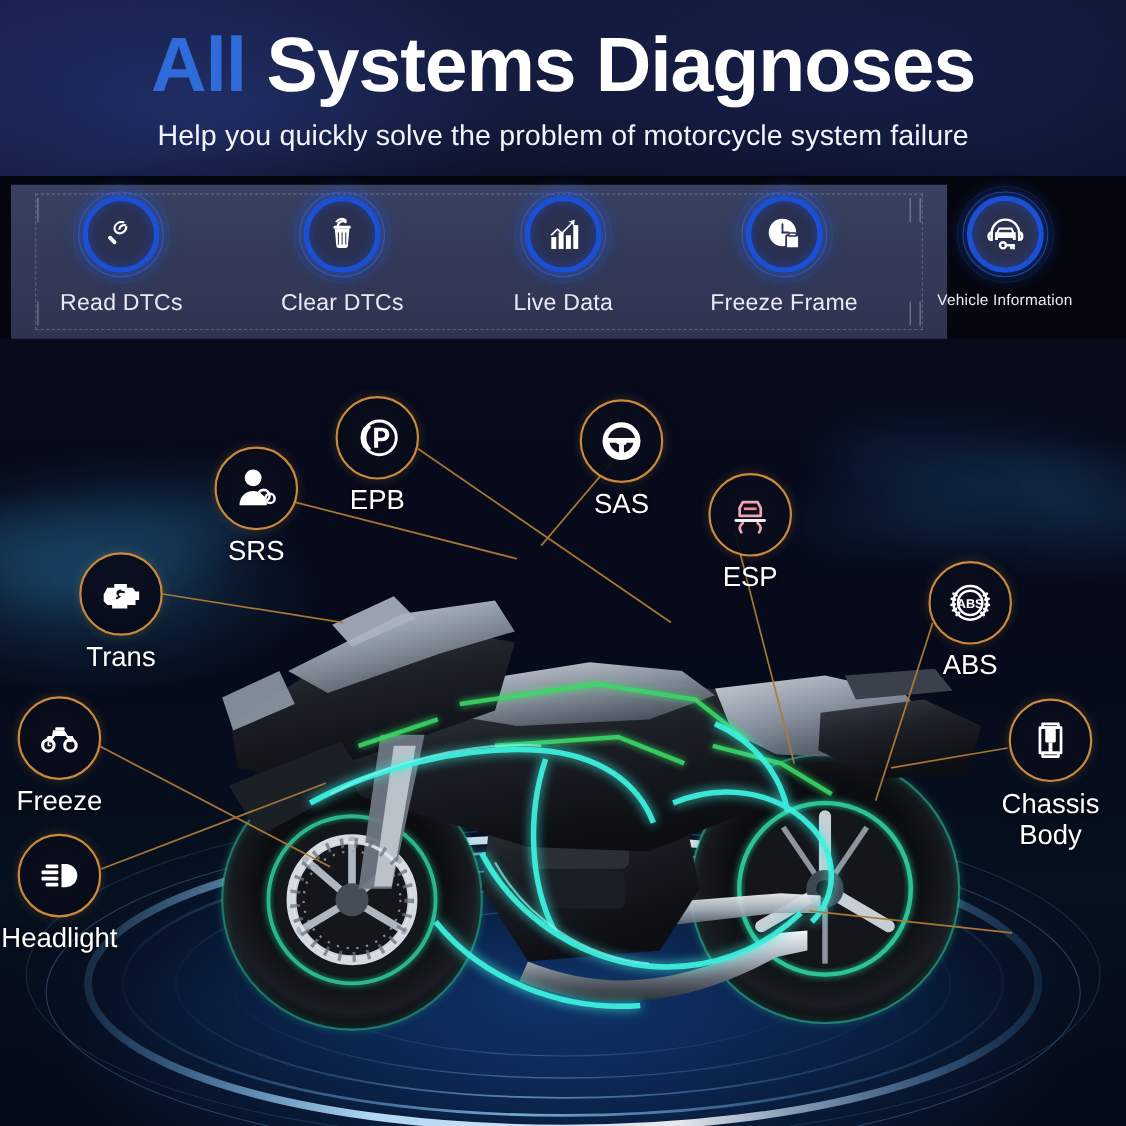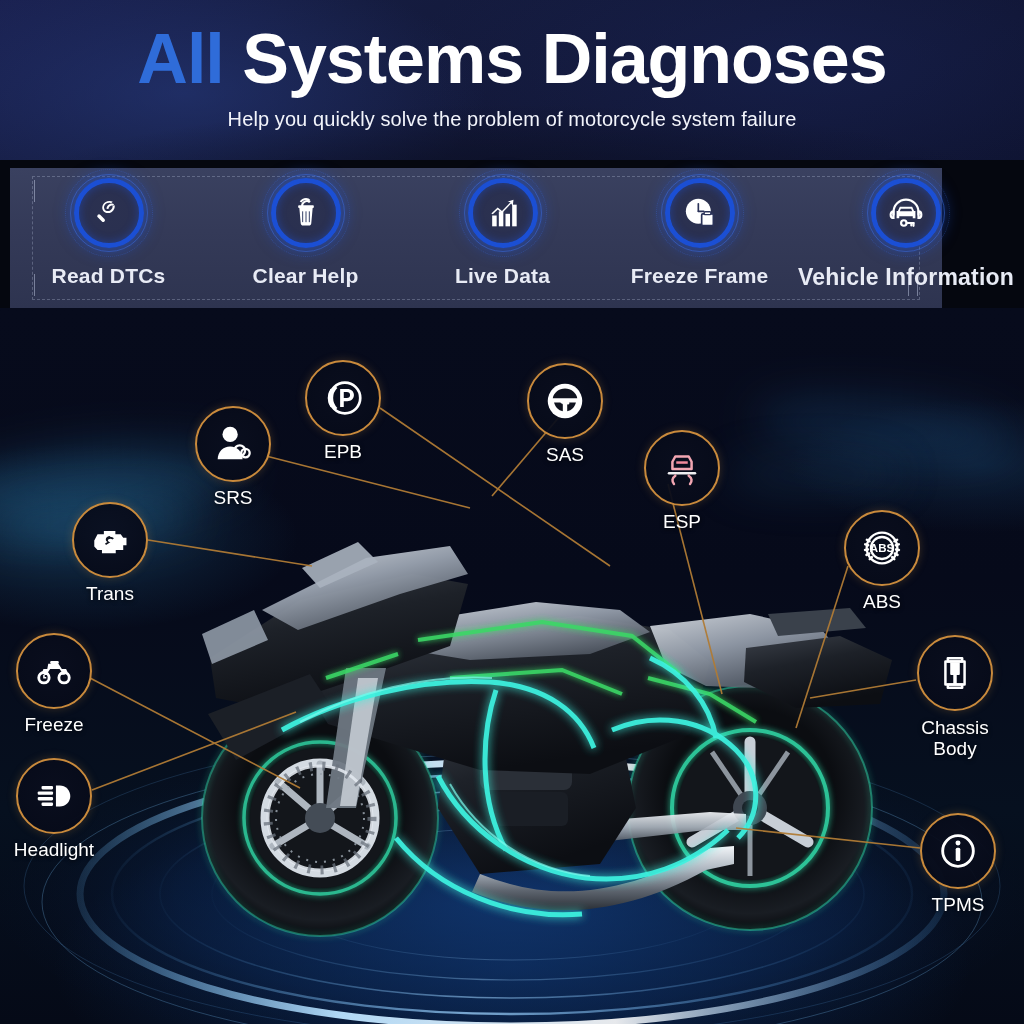--- a/index.html
+++ b/index.html
@@ -19,28 +19,27 @@
   }
   #header:after{
     content:""; position:absolute; inset:0;
     background:radial-gradient(ellipse 700px 120px at 50% 118%, rgba(10,14,34,.85), rgba(10,14,34,0) 70%);
   }
   .title { position:absolute; left:0; top:24px; width:1024px; text-align:center;
     font-size:70px; font-weight:700; letter-spacing:-1px; line-height:1; white-space:nowrap; z-index:3;}
   .t-blue { color:#2f6cd9; }
   .t-white { color:#ffffff; }
   .subtitle { position:absolute; left:0; top:108px; width:1024px; text-align:center;
-    font-size:20px; color:#f2f4fb; font-weight:400; letter-spacing:.1px; z-index:3;}
+    font-size:26px; color:#f2f4fb; font-weight:400; letter-spacing:.1px; z-index:3;}
 
   
   #featurebar {
-    position:absolute; left:10px; top:168px; width:932px; height:140px;
+    position:absolute; left:10px; top:168px; width:851px; height:140px;
     background:linear-gradient(180deg,#3a4160 0%, #343a58 45%, #2e3450 100%);
     z-index:3;
-    font-weight:bold;
   }
   #featurebar .dash-frame{
     position:absolute; left:22px; top:8px; right:22px; bottom:8px;
     border:1px dashed rgba(200,210,235,.28);
   }
   #featurebar .corner-mark{ position:absolute; width:10px; height:22px; border-left:1px solid rgba(210,220,245,.45);}
   .cm-tl{ left:24px; top:12px;}
   .cm-bl{ left:24px; bottom:12px;}
   .cm-tr{ right:24px; top:12px; border-left:none; border-right:1px solid rgba(210,220,245,.45);}
   .cm-br{ right:24px; bottom:12px; border-left:none; border-right:1px solid rgba(210,220,245,.45);}
@@ -57,21 +56,21 @@
   .feat-ring:before{
     content:""; position:absolute; left:-9px; top:-9px; right:-9px; bottom:-9px;
     border-radius:50%; border:1px solid rgba(60,110,230,.5);
   }
   .feat-ring:after{
     content:""; position:absolute; left:-14px; top:-14px; right:-14px; bottom:-14px;
     border-radius:50%; border:1px dotted rgba(60,110,230,.3);
   }
   .feat-ring svg{ width:40px; height:40px; display:block; position:relative; z-index:2;}
   .feat-label{ margin-top:16px; font-size:21px; color:#e8ebf5; letter-spacing:.2px; white-space:nowrap;}
-  .feat.wide .feat-label{ font-size:23px; }
+  .feat.wide .feat-label{ font-size:14px; }
 
   
   #scene{
     position:absolute; left:0; top:308px; width:1024px; height:716px;
     background:
       radial-gradient(ellipse 300px 130px at 8% 32%, rgba(30,90,130,.42) 0%, rgba(6,14,30,0) 72%),
       radial-gradient(ellipse 260px 90px at 96% 22%, rgba(25,70,110,.35) 0%, rgba(6,14,30,0) 75%),
       radial-gradient(ellipse 620px 230px at 50% 92%, rgba(18,70,140,.55) 0%, rgba(5,10,24,0) 74%),
       linear-gradient(180deg,#070b1c 0%, #060a1a 38%, #06101f 70%, #050a17 100%);
     overflow:hidden;
@@ -92,21 +91,21 @@
   .node .circle{
     position:relative; width:76px; height:76px; border-radius:50%;
     border:2px solid #c98a3c;
     background:radial-gradient(circle at 50% 45%, rgba(10,14,30,.92) 0%, rgba(6,10,24,.96) 100%);
     display:flex; align-items:center; justify-content:center;
     box-shadow:0 0 10px rgba(201,138,60,.25);
   }
   .node .circle svg{ width:46px; height:46px; display:block;}
   .node .nlabel{
     position:absolute; left:50%; transform:translateX(-50%); top:82px;
-    font-size:19px; color:#ffffff; white-space:nowrap; text-align:center; line-height:1.05;
+    font-size:25px; color:#ffffff; white-space:nowrap; text-align:center; line-height:1.05;
     text-shadow:0 1px 4px rgba(0,0,0,.8);
   }
   .node.two .nlabel{ line-height:1.12; }
 
   
   #connectors{ position:absolute; left:0; top:0; width:1024px; height:716px; pointer-events:none;}
 </style>
 </head>
 <body>
 
@@ -151,21 +150,21 @@
               <path d="M21.5 9.5c3-1.9 6.6-1.4 8.2 1.1l-2.2 1.5c-.9-1.4-3-1.7-4.8-.5-1.6 1-2.3 2.7-1.8 4.1l-2.5.9c-.9-2.6.2-5.5 3.1-7.1z"></path>
               <path d="M19.6 7.2c3.6-2.2 7.8-1.6 9.7 1.4l-2.2 1.4c-1.2-1.8-4-2.1-6.3-.7-.9.6-1.6 1.3-2 2.1l-2.3-1.1c.6-1.2 1.6-2.3 3.1-3.1z"></path>
             </g>
             <g stroke="#24305a" stroke-width="1.1">
               <line x1="20" y1="22" x2="20" y2="35"></line>
                 <line x1="24" y1="22" x2="24" y2="35"></line>
                 <line x1="28" y1="22" x2="28" y2="35"></line>
             </g>
           </svg>
         </div>
-        <div class="feat-label">Clear Help</div>
+        <div class="feat-label">Clear DTCs</div>
       </div>
 
       <div class="feat">
         <div class="feat-ring">
           <svg viewBox="0 0 48 48">
             <g fill="#fff">
               <rect x="11" y="27" width="5.4" height="13"></rect>
               <rect x="19" y="22" width="5.4" height="18"></rect>
               <rect x="27" y="25" width="5.4" height="15"></rect>
               <rect x="35" y="14" width="5.4" height="26"></rect>
@@ -555,25 +554,15 @@
             <rect x="11" y="13.5" width="12" height="3.6" rx="1.2"></rect>
             <rect x="7" y="19.2" width="16" height="3.6" rx="1.2"></rect>
             <rect x="7" y="25" width="16" height="3.6" rx="1.2"></rect>
             <rect x="11" y="30.8" width="12" height="3.6" rx="1.2"></rect>
           </g>
         </svg>
       </div>
       <div class="nlabel">Headlight</div>
     </div>
 
-    <div class="node" style="left:920px; top:505px;">
-      <div class="circle">
-        <svg viewBox="0 0 48 48">
-          <circle cx="24" cy="24" r="16" fill="none" stroke="#fff" stroke-width="3"></circle>
-          <circle cx="24" cy="15.6" r="2.6" fill="#fff"></circle>
-          <rect x="21.6" y="20.5" width="4.8" height="14" rx="1.6" fill="#fff"></rect>
-        </svg>
-      </div>
-      <div class="nlabel">TPMS</div>
-    </div>
 
   </div>
 </div>
 
 </body></html>

